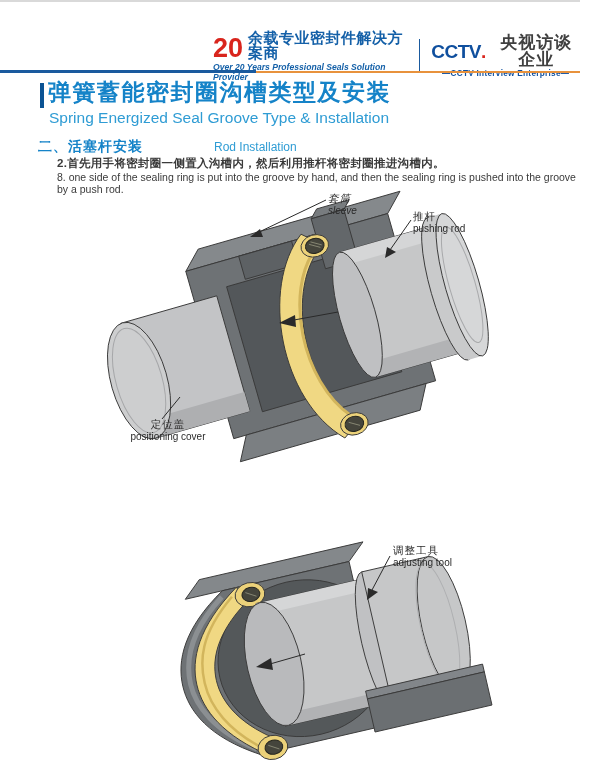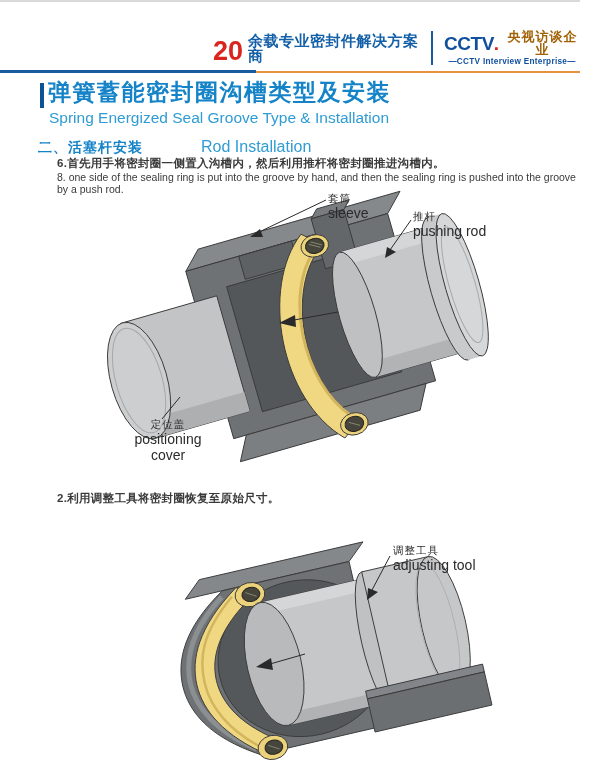--- a/index.html
+++ b/index.html
@@ -12,72 +12,73 @@
   .brand-left{text-align:left;}
   .brand-row1{display:flex;align-items:flex-end;gap:5px;line-height:1;}
   .num20{color:#d9251d;font-size:27px;font-weight:bold;line-height:.8;}
   .tagzh{color:#1460a8;font-size:15px;font-weight:bold;letter-spacing:.5px;}
   .tagen{color:#1460a8;font-size:8.6px;font-weight:bold;font-style:italic;margin-top:2px;}
   .divider{width:2px;height:34px;background:#1a5a9e;}
   .brand-right{text-align:center;}
   .cctv-row{display:flex;align-items:center;justify-content:center;line-height:1;}
   .cctv{color:#0f4f9e;font-size:19px;font-weight:bold;letter-spacing:-.5px;}
   .cctv-dot{color:#d9251d;font-size:19px;font-weight:bold;}
-  .cctvzh{color:#a16207;font-size:13px;font-weight:bold;margin-left:6px;letter-spacing:1px;}
+  .cctvzh{color:#404040;font-size:17px;font-weight:bold;margin-left:6px;letter-spacing:1px;}
   .cctven{color:#0f4f9e;font-size:8.2px;font-weight:bold;margin-top:1px;letter-spacing:.3px;}
 
   .rule-blue{position:absolute;top:70px;left:0;width:256px;height:3px;background:#1a5a9e;}
   .rule-orange{position:absolute;top:71px;left:256px;width:339px;height:2px;background:#e8923c;}
 
   
   .title-block{position:absolute;left:40px;top:79px;}
   .title-row{display:flex;}
   .tbar{width:4px;height:25px;background:#0b5394;margin-right:4px;margin-top:4px;}
   .tzh{font-size:23px;font-weight:bold;color:#1583c8;letter-spacing:1.5px;line-height:1.2;}
   .ten{font-size:15.5px;color:#2f9cd4;margin-left:9px;margin-top:1px;}
 
   
   .section{position:absolute;left:38px;top:138px;display:flex;align-items:baseline;}
   .sec-zh{font-size:14px;font-weight:bold;color:#1583c8;letter-spacing:1px;}
-  .sec-en{font-size:16px;color:#2f9cd4;margin-left:15px;padding-left:43px;}
+  .sec-en{font-size:12px;color:#2f9cd4;margin-left:28px;padding-left:43px;}
   .step-zh{position:absolute;font-size:11.5px;color:#3a3a3a;letter-spacing:.3px;font-weight:bold;}
   .step-en{position:absolute;font-size:10.5px;color:#3a3a3a;}
   .s1zh{left:57px;top:156px;} .s1en{left:57px;top:171px;}
   .s2zh{left:57px;top:491px;} .s2en{left:55px;top:506px;}
 
   
   .fig{position:absolute;left:0;width:600px;}
   .fig1{top:190px;height:278px;}
   .fig2{top:528px;height:238px;overflow:hidden;}
   .fig svg{position:absolute;top:0;}
   .fig1 svg{left:100px;}
   .fig2 svg{left:140px;}
   .fig-label{position:absolute;color:#2a2a2a;line-height:1.2;}
   .fig-label .zh{font-size:10.5px;letter-spacing:1px;}
-  .fig-label .en{font-size:14px;}
-  .lbl-sleeve{left:328px;top:2px;}
+  .fig-label .en{font-size:10px;}
+  .lbl-sleeve{left:328px;top:2px;font-style:italic;}
   .lbl-rod{left:413px;top:20px;}
   .lbl-cover{left:128px;top:228px;text-align:center;width:80px;}
   .lbl-tool{left:393px;top:16px;}
 
   .outline{stroke:#3a3a3a;stroke-width:.9;stroke-linejoin:round;}
   .ln{stroke:#2a2a2a;stroke-width:1;fill:none;}
 </style>
 </head>
 <body>
 
 <div class="page">
   <div class="top-border"></div>
 
   <div class="header">
     <div class="brand-left">
       <div class="brand-row1">
         <span class="num20">20</span>
         <span class="tagzh">余载专业密封件解决方案商</span>
       </div>
+      <div class="tagen">Over 20 Years Professional Seals Solution Provider</div>
     </div>
     <div class="divider"></div>
     <div class="brand-right">
       <div class="cctv-row">
         <span class="cctv">CCTV</span>
           <span class="cctv-dot">.</span>
         <span class="cctvzh">央视访谈企业</span>
       </div>
       <div class="cctven">—CCTV Interview Enterprise—</div>
     </div>
@@ -91,21 +92,21 @@
       <div class="tzh">弹簧蓄能密封圈沟槽类型及安装</div>
     </div>
     <div class="ten">Spring Energized Seal Groove Type &amp; Installation</div>
   </div>
 
   <div class="section">
     <span class="sec-zh">二、活塞杆安装</span>
     <span class="sec-en">Rod Installation</span>
   </div>
 
-  <div class="step-zh s1zh">6.首先用手将密封圈一侧置入沟槽内，然后利用推杆将密封圈推进沟槽内。</div>
+  <div class="step-zh s1zh">2.首先用手将密封圈一侧置入沟槽内，然后利用推杆将密封圈推进沟槽内。</div>
   <div class="step-en s1en">8. one side of the sealing ring is put into the groove by hand, and then the sealing ring is pushed into the groove by a push rod.</div>
 
   <div class="fig fig1">
     <svg width="400" height="278" viewBox="0 0 400 278">
       <g transform="rotate(-16 200 135)">
 
         <g>
           <polygon class="outline" points="105,52 315,52 333,34 123,34" fill="#85898c"></polygon>
           <rect class="outline" x="105" y="52" width="210" height="174" fill="#6e7275"></rect>
           <rect class="outline" x="160" y="52" width="55" height="24" fill="#5d6164"></rect>
@@ -169,21 +170,20 @@
     <div class="fig-label lbl-rod">
       <div class="zh">推杆</div>
       <div class="en">pushing rod</div>
     </div>
     <div class="fig-label lbl-cover">
       <div class="zh">定位盖</div>
       <div class="en">positioning cover</div>
     </div>
   </div>
 
-  <div class="step-zh s2zh">2.利用调整工具将密封圈恢复至原始尺寸。</div>
 
   <div class="fig fig2">
     <svg width="400" height="238" viewBox="0 0 400 238">
       <g transform="rotate(-13 190 120)">
 
         <g>
           <polygon class="outline" points="60,40 228,40 246,24 78,24" fill="#84888b"></polygon>
           <path class="outline" d="M98,40 L228,40 L228,208 L98,208 C52,180 38,150 38,124 C38,98 52,68 98,40 Z" fill="#6e7275"></path>
           <path d="M96,46 C58,72 46,100 46,124 C46,146 58,174 96,202" fill="none" stroke="#8b8f92" stroke-width="5"></path>
           <ellipse class="outline" cx="162" cy="124" rx="86" ry="78" fill="#54585a"></ellipse>

